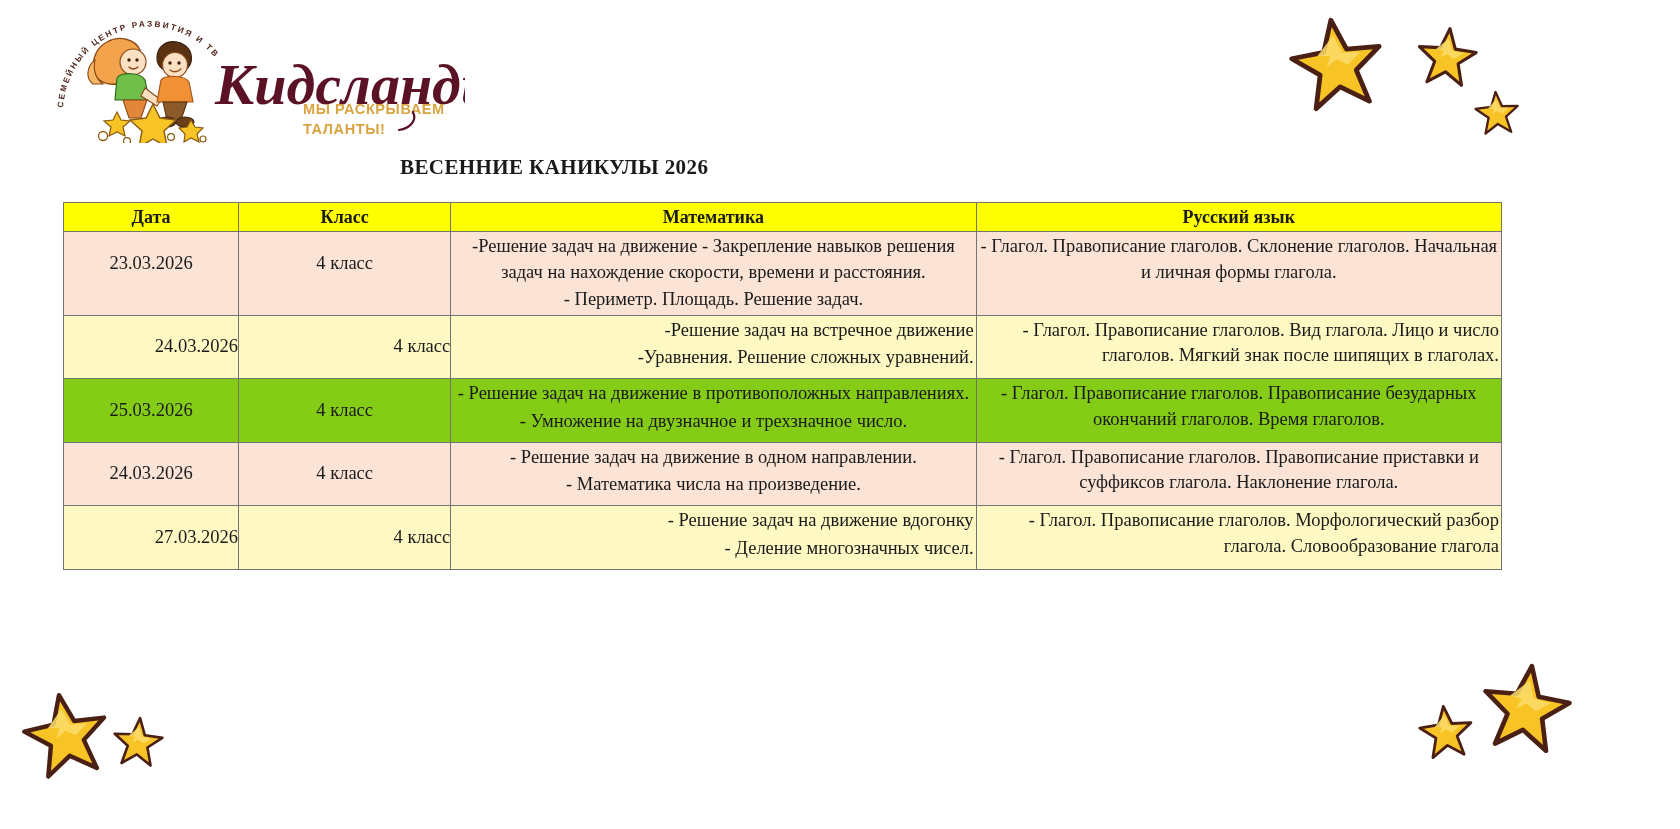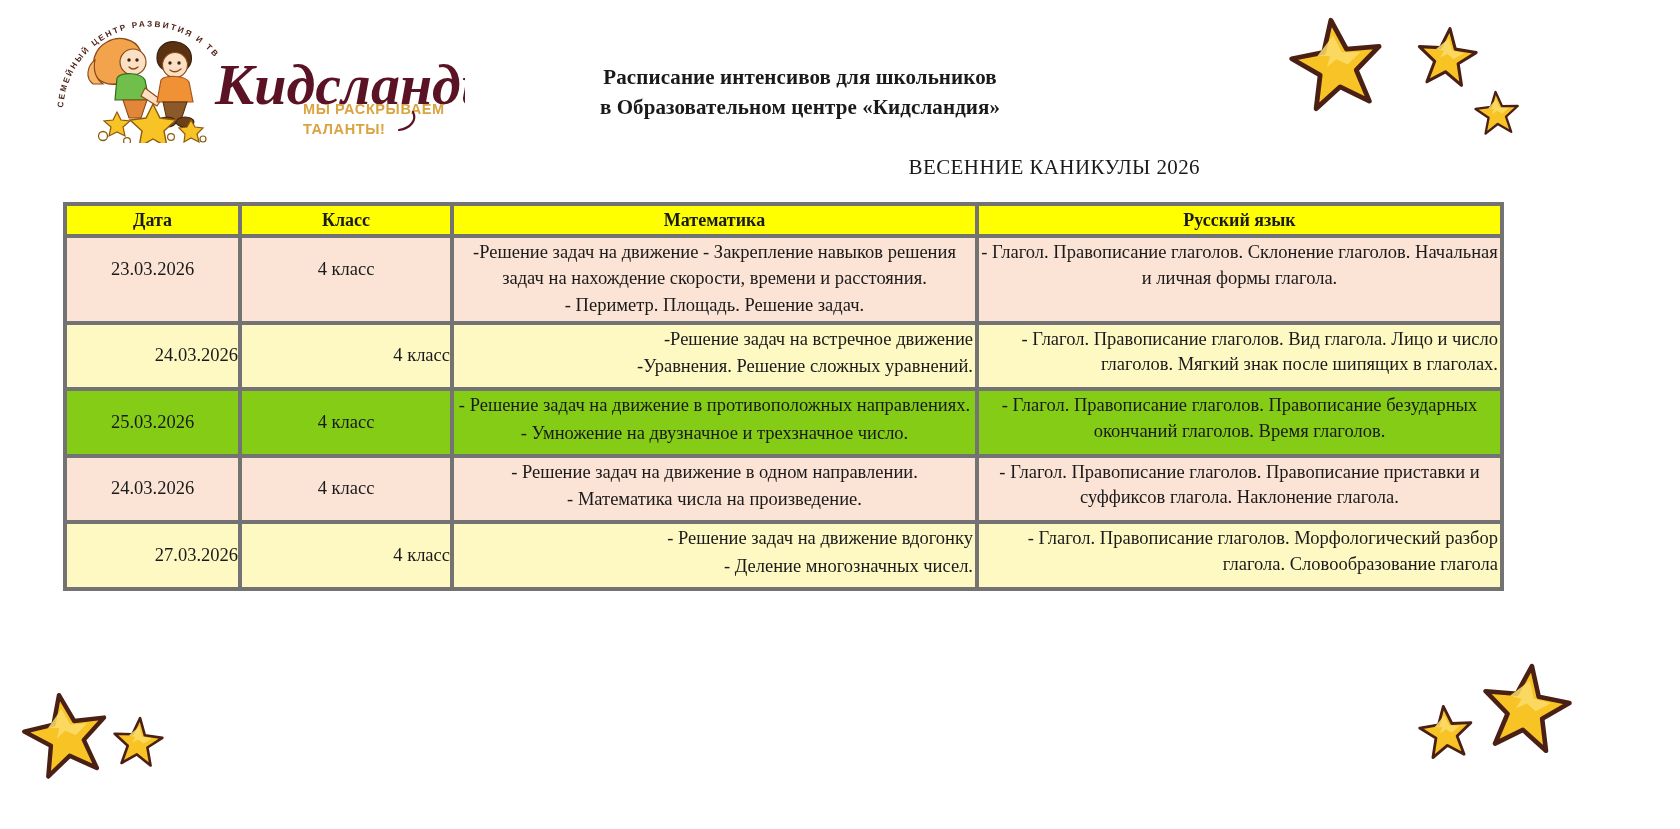--- a/index.html
+++ b/index.html
@@ -51,40 +51,40 @@
     font-weight: bold;
     line-height: 30px;
     letter-spacing: 0.1px;
     white-space: nowrap;
   }
   .subtitle {
     position: absolute;
     left: 400px;
     top: 155px;
     width: 800px;
-    text-align: right;
+    text-align: left;
     font-size: 21px;
-    font-weight: normal;
+    font-weight: bold;
     letter-spacing: 0.4px;
   }
 
   
   .sched-wrap {
     position: absolute;
     left: 63px;
     top: 202px;
     width: 1439px;
   }
   table.sched {
     border-collapse: collapse;
     table-layout: fixed;
     width: 1439px;
   }
   table.sched td, table.sched th {
-    border: 4px solid #737373;
+    border: 1px solid #737373;
     padding: 0;
     vertical-align: top;
   }
   thead th {
     background: #ffff00;
     font-size: 18px;
     font-weight: bold;
     text-align: center;
     height: 28px;
     line-height: 28px;
@@ -162,24 +162,20 @@
       </g>
 
       <text x="170" y="96" font-family="'Liberation Serif', serif" font-size="58" font-style="italic" font-weight="bold" fill="#5A1224">Кидсландия</text>
 
       <text x="258" y="106" font-family="'Liberation Sans', sans-serif" font-size="14.5" font-weight="bold" fill="#D9A441" letter-spacing="0.6">МЫ РАСКРЫВАЕМ</text>
       <text x="258" y="126" font-family="'Liberation Sans', sans-serif" font-size="14.5" font-weight="bold" fill="#D9A441" letter-spacing="0.6">ТАЛАНТЫ!</text>
       <path d="M354,122 C366,120 372,112 368,104" fill="none" stroke="#5A1224" stroke-width="2.2" stroke-linecap="round"></path>
     </svg>
   </div>
 
-  <div class="titles">
-    <div class="title-line">Расписание интенсивов для школьников</div>
-    <div class="title-line">в Образовательном центре «Кидсландия»</div>
-  </div>
   <div class="subtitle">ВЕСЕННИЕ КАНИКУЛЫ 2026</div>
 
   <div class="sched-wrap">
     <table class="sched">
       <colgroup>
         <col class="col-date">
           <col class="col-class">
           <col class="col-math">
           <col class="col-rus">
       </colgroup>

